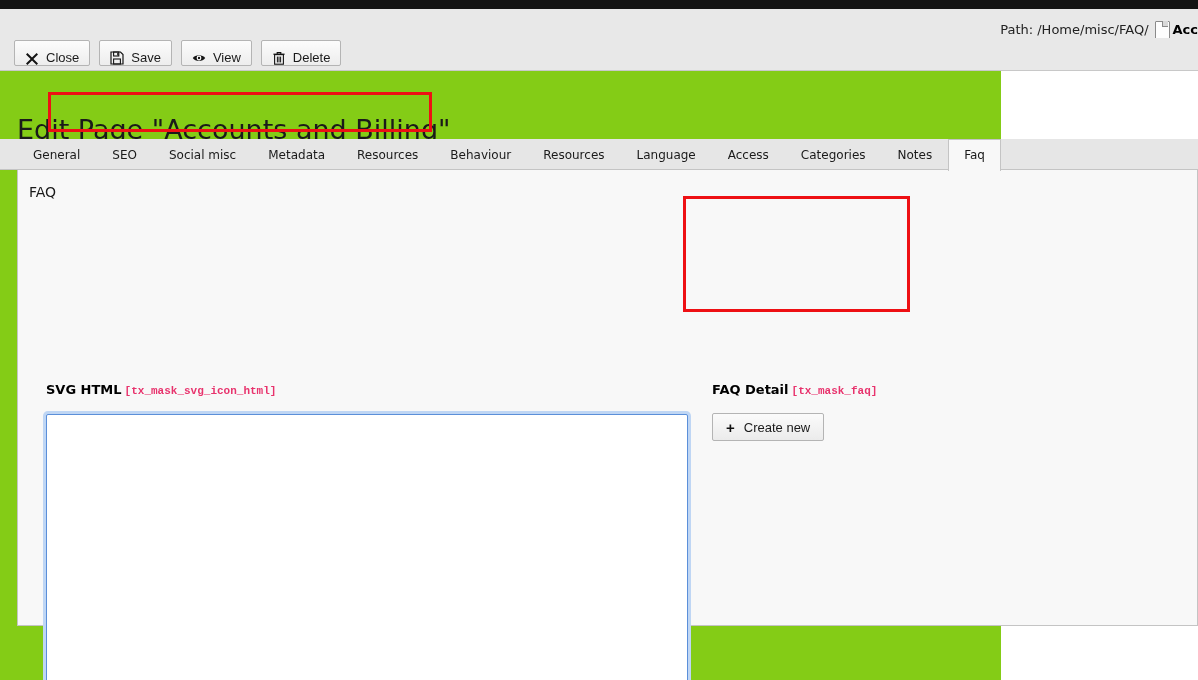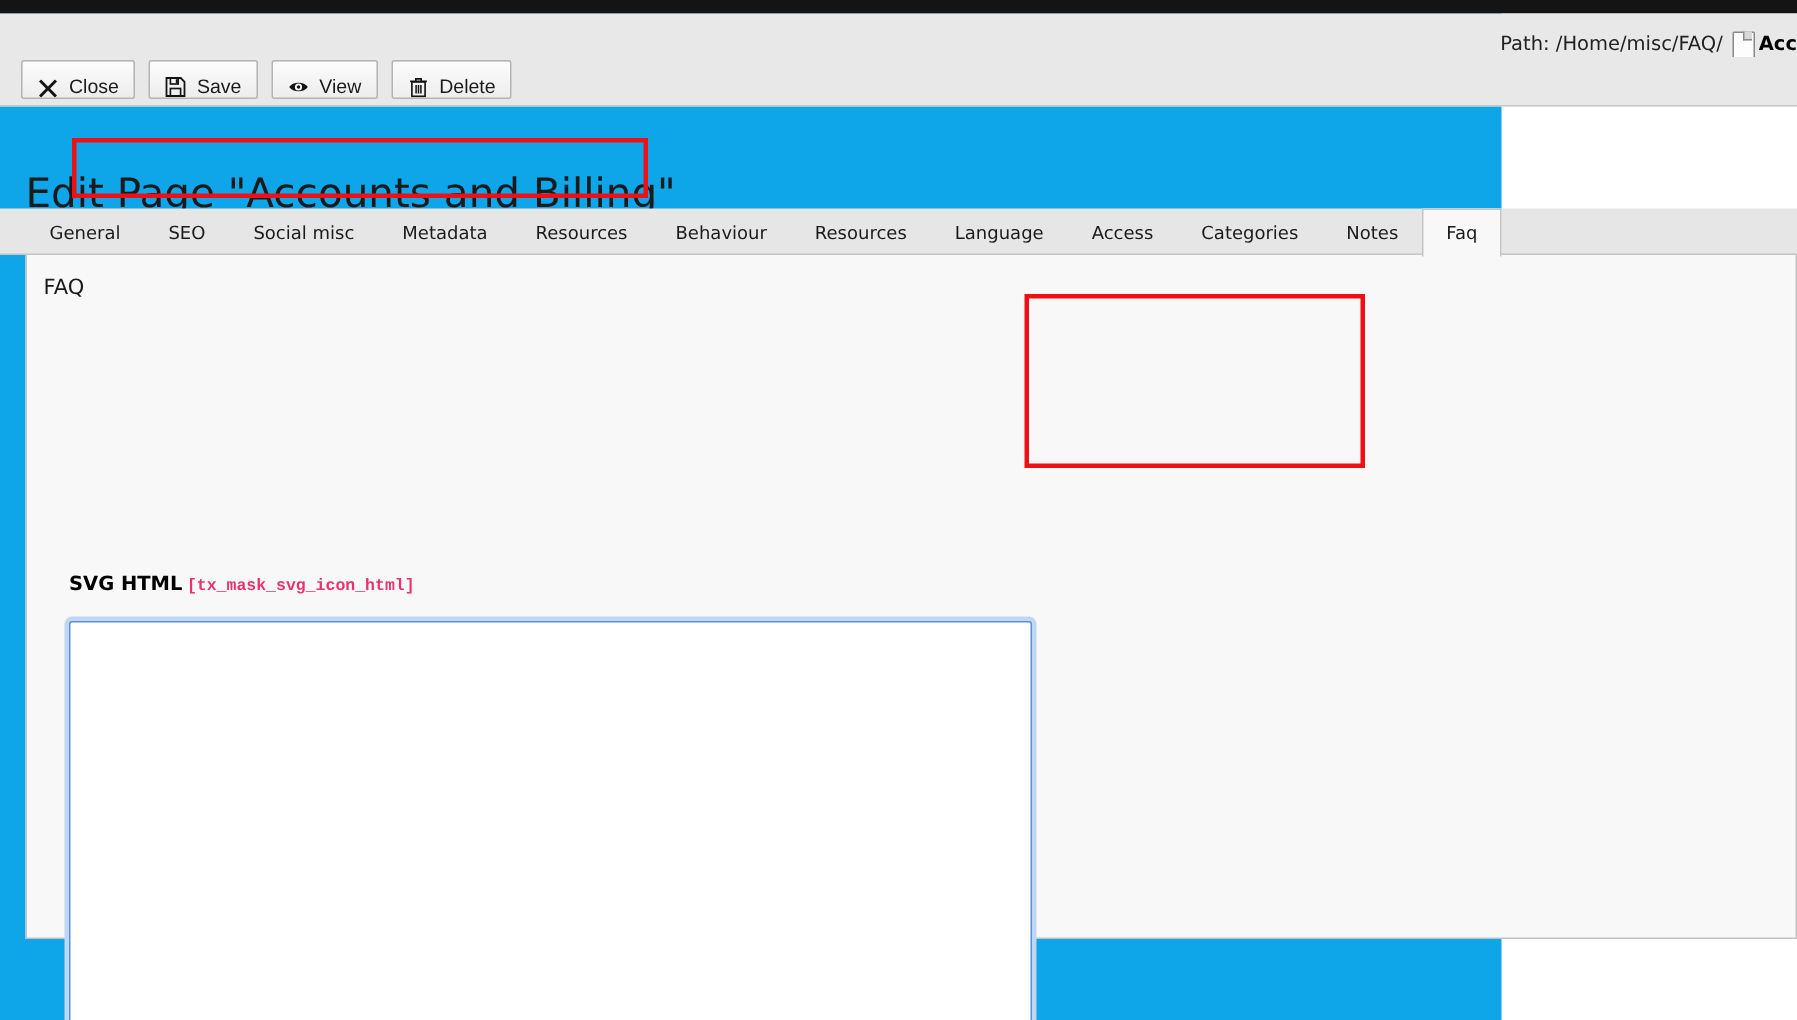--- a/index.html
+++ b/index.html
@@ -6,21 +6,21 @@
   html, body {
     margin: 0; padding: 0;
     width: 1198px; height: 680px;
     background: #ffffff;
     font-family: "DejaVu Sans", "Liberation Sans", sans-serif;
     overflow: hidden;
   }
   #app {
     position: relative;
     width: 1001px; height: 680px;
-    background: #0ea5e9;
+    background: #84cc16;
   }
 
   
   .topbar {
     position: absolute; left: 0; top: 0;
     width: 1198px; height: 9px;
     background: #141414;
   }
 
   
@@ -325,20 +325,29 @@
       <div class="sec-heading">FAQ</div>
 
       <div class="svg-field-block">
         <div class="field-label">
           <span>SVG HTML</span><span class="field-key">[tx_mask_svg_icon_html]</span>
         </div>
       </div>
 
       <textarea class="svg-textarea" placeholder="" style=""></textarea>
 
+      <div class="faq-detail-block">
+        <div class="field-label">
+          <span>FAQ Detail</span><span class="field-key">[tx_mask_faq]</span>
+        </div>
+        <button class="create-btn">
+          <span class="plus-ico">+</span>
+          <span>Create new</span>
+        </button>
+      </div>
 
     </div>
   </div>
 
   <div class="anno" id="anno-title"></div>
   <div class="anno" id="anno-faq"></div>
 
 </div>
 
 </body></html>

